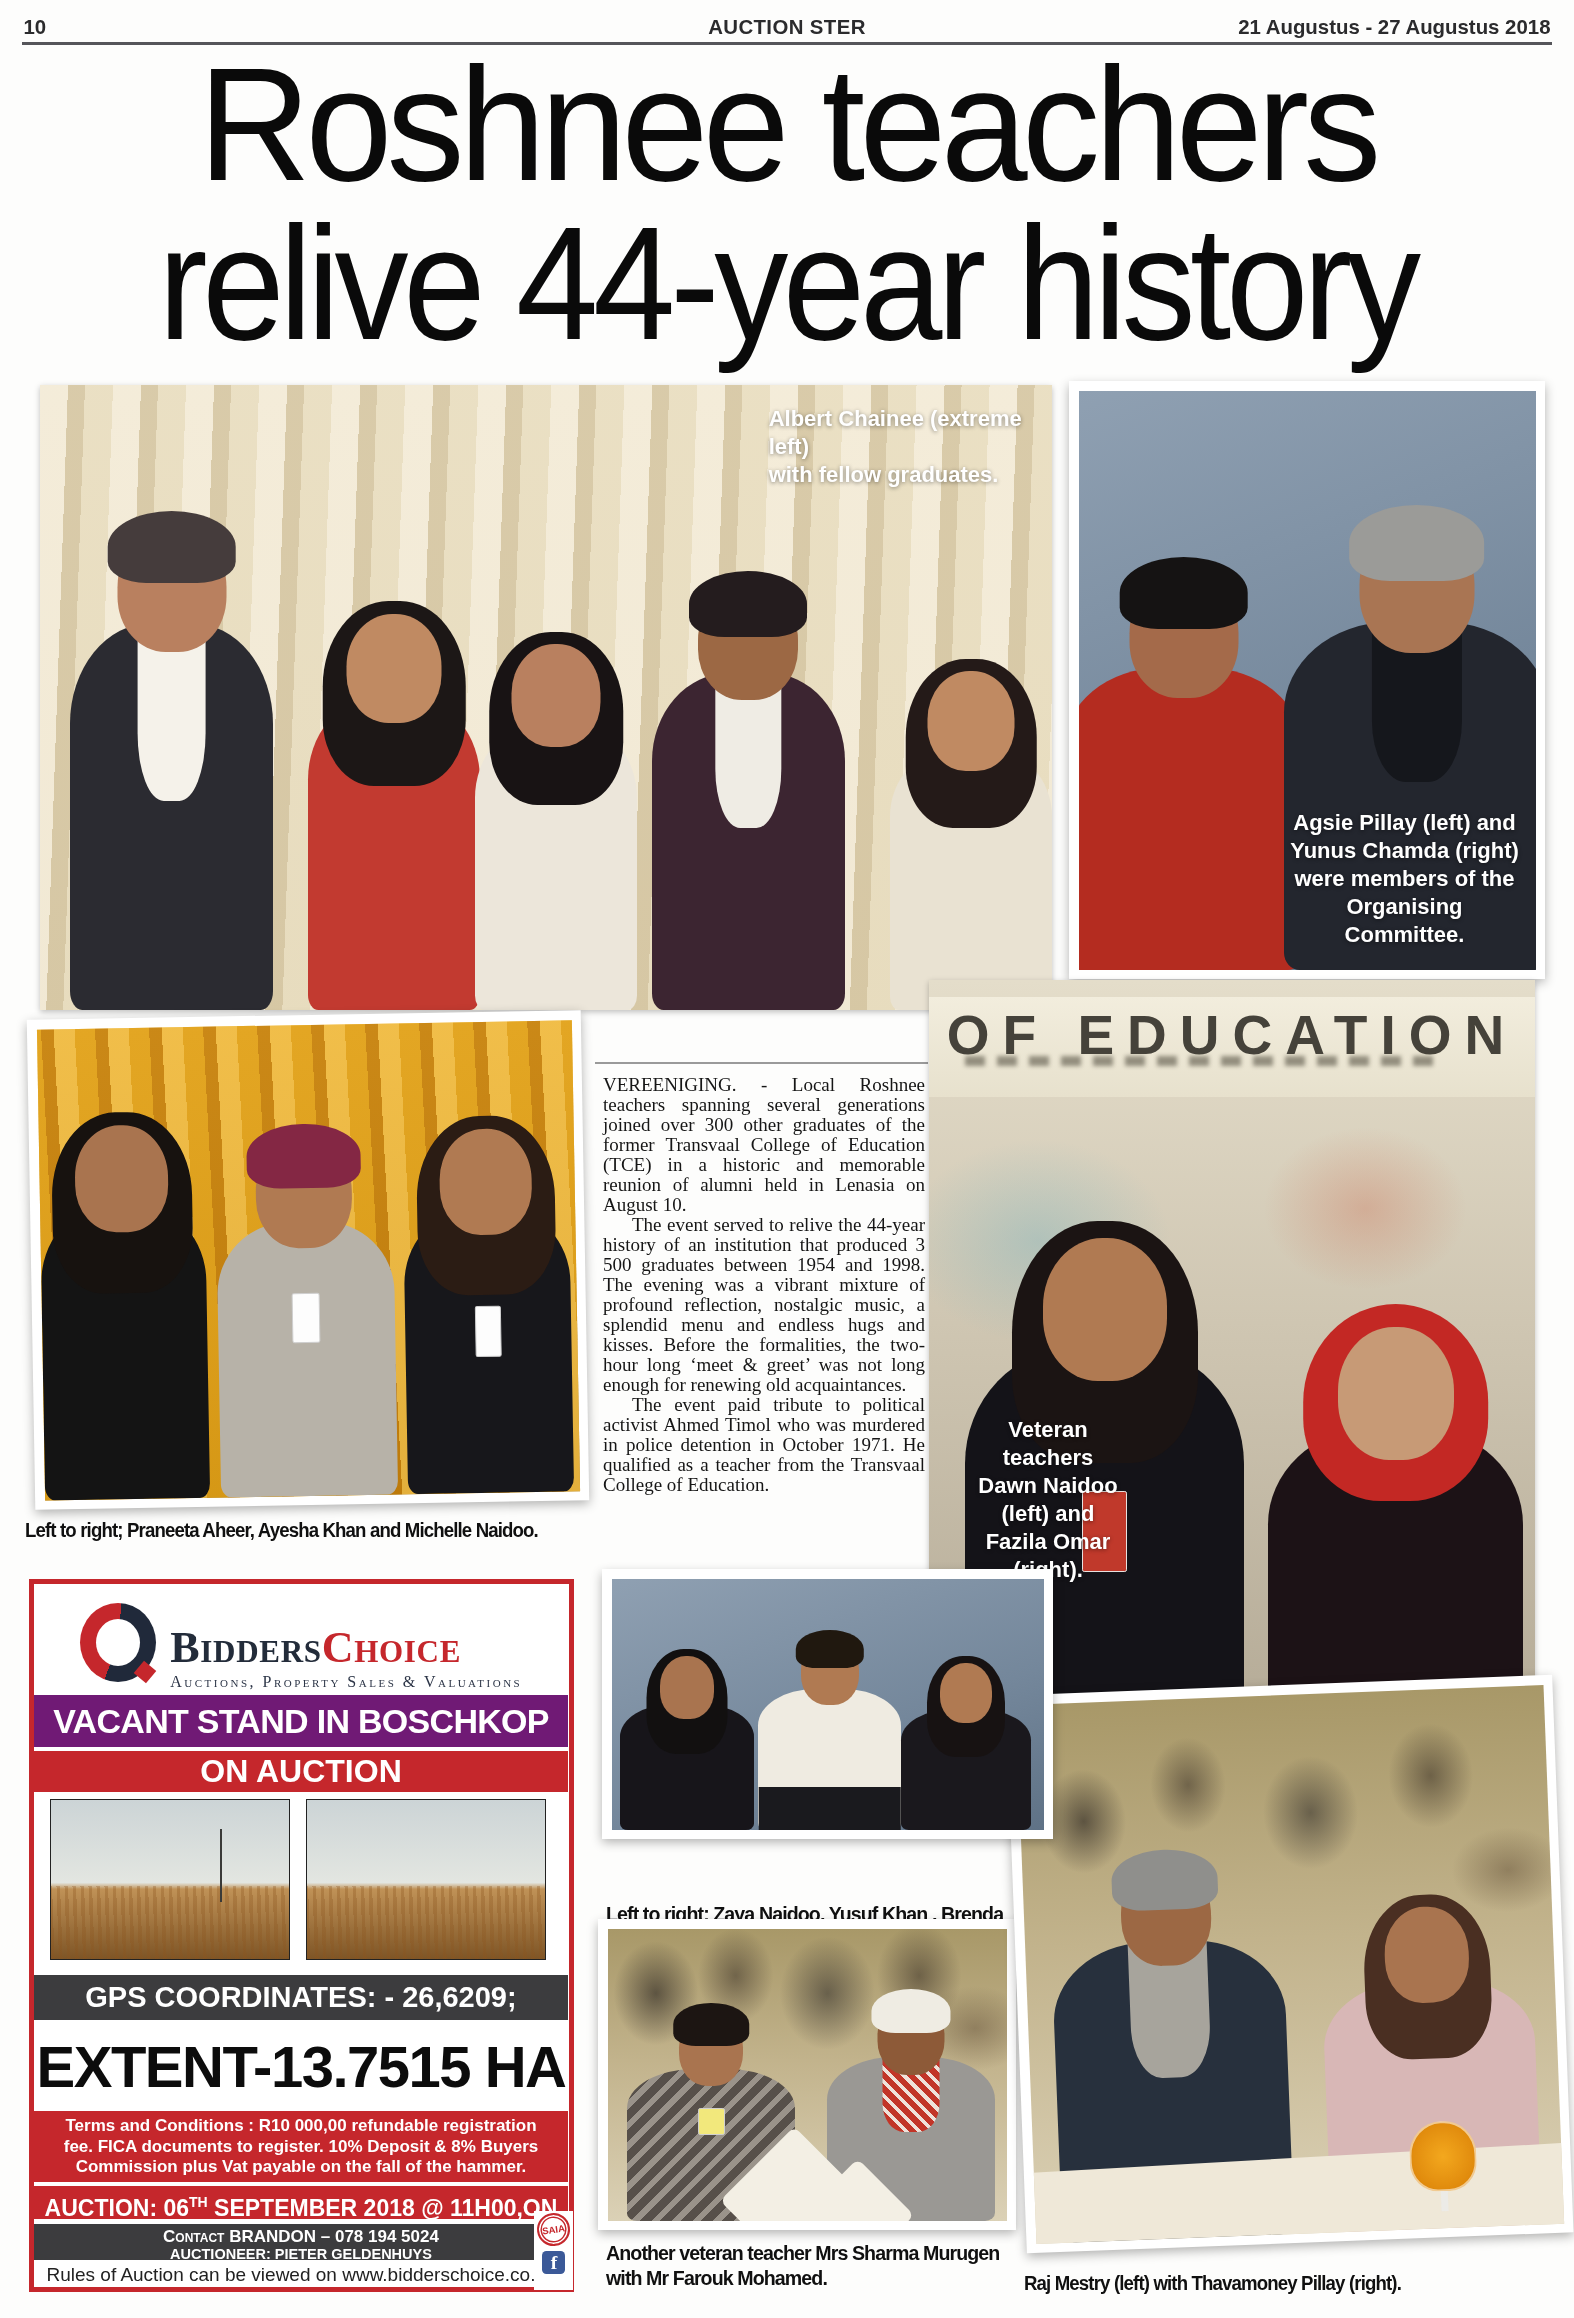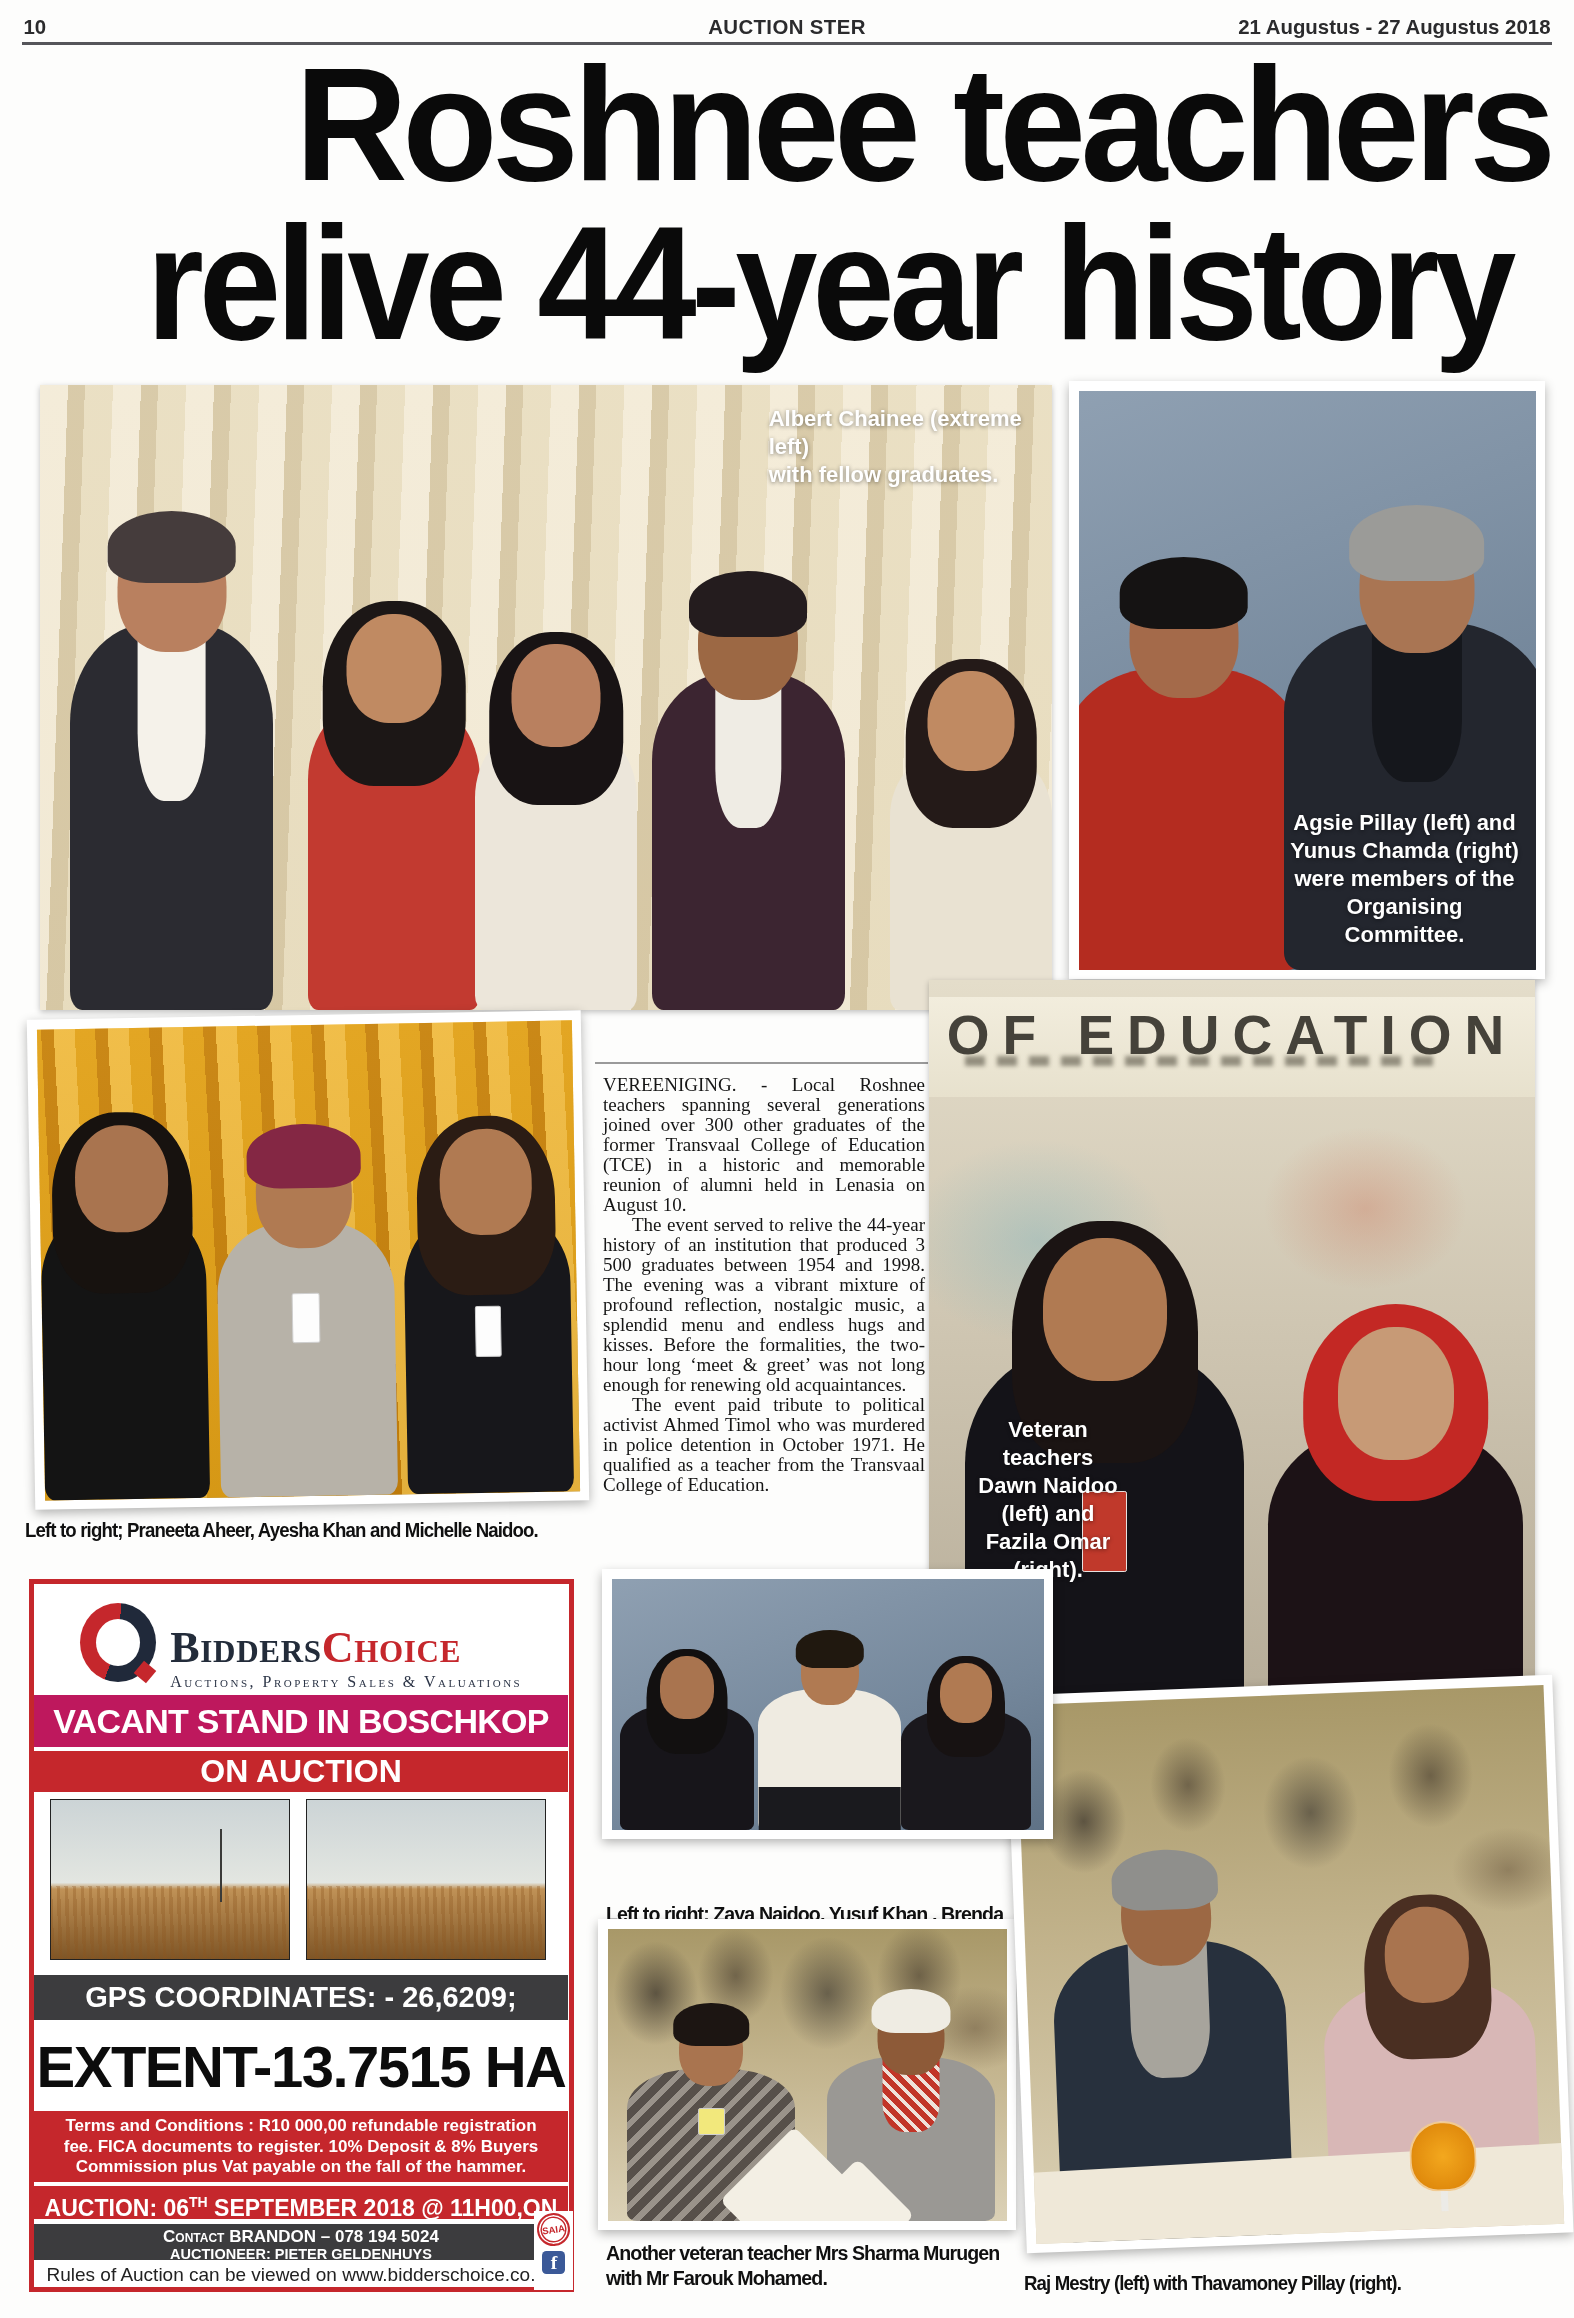--- a/index.html
+++ b/index.html
@@ -8,21 +8,21 @@
         font-family:"Liberation Sans",sans-serif;color:#111;margin:0 auto;}
 
   
   .hdr{position:absolute;left:22px;top:11.6px;width:1530px;height:33px;border-bottom:3.6px solid #55555a;
        font-weight:bold;font-size:20.4px;color:#2b2b2d;}
   .hdr .pn{position:absolute;left:1.5px;top:4.4px;}
   .hdr .mh{position:absolute;left:0;right:0;top:4.4px;text-align:center;letter-spacing:0.4px;}
   .hdr .dt{position:absolute;right:1.5px;top:4.4px;}
 
   
-  .headline{position:absolute;left:0;top:45px;width:100%;text-align:right;font-weight:bold;color:#0a0a0a;}
+  .headline{position:absolute;left:0;top:45px;width:100%;text-align:center;font-weight:normal;color:#0a0a0a;}
   .headline .l{display:block;font-size:161px;line-height:159px;letter-spacing:-5.8px;white-space:nowrap;}
   .headline .l1{transform:scaleX(.97);}
   .headline .l2{transform:scaleX(.92);}
 
   
   .ph{position:absolute;background:#fff;box-shadow:0 3.6px 10.2px rgba(0,0,0,.3);}
   .ph .in{position:absolute;inset:9.5px;overflow:hidden;}
   .flush{box-shadow:0 1.5px 5.8px rgba(0,0,0,.25);}
   .flush .in{inset:0;}
 
@@ -77,21 +77,21 @@
   .ad .abs{position:absolute;left:0;width:534px;text-align:center;}
   .logo{top:14.5px;height:87px;display:flex;align-items:center;justify-content:center;gap:14.5px;}
   .logomark{position:relative;width:76px;height:79px;border-radius:50%;
             background:conic-gradient(from 200deg,#c5272c 0 165deg,#20293a 165deg 360deg);}
   .logomark::before{content:"";position:absolute;inset:16px;background:#fff;border-radius:50%;}
   .logomark::after{content:"";position:absolute;right:2.9px;bottom:1.5px;width:16px;height:16px;background:#c5272c;transform:rotate(40deg);}
   .logotext{text-align:left;font-family:"Liberation Serif",serif;}
   .logotext .nm{font-variant:small-caps;font-weight:bold;font-size:44px;line-height:44px;letter-spacing:0.7px;margin-top:33px;}
   .nm .n1{color:#232c3a;} .nm .n2{color:#c5272c;}
   .logotext .tg{font-variant:small-caps;color:#2c3547;font-size:16px;letter-spacing:2.5px;margin-top:2.9px;}
-  .bar1{top:111px;height:52px;background:#be185d;color:#fff;font-weight:bold;font-size:34px;line-height:52px;letter-spacing:-0.7px;}
+  .bar1{top:111px;height:52px;background:#701a75;color:#fff;font-weight:bold;font-size:34px;line-height:52px;letter-spacing:-0.7px;}
   .bar2{top:167px;height:41px;background:#c5272c;color:#fff;font-weight:bold;font-size:32px;line-height:41px;}
   .land{position:absolute;top:215px;height:161px;border:1.5px solid #222;
         background:repeating-linear-gradient(88deg,rgba(140,85,30,.32) 0 3.6px,rgba(0,0,0,0) 3.6px 8px) 0 100%/100% 46% no-repeat,
                    linear-gradient(180deg,#ccd4d6 0%,#e3e6e1 52%,#c09257 56%,#7e5526 100%);}
   .pole{position:absolute;right:28%;top:18%;width:2.2px;height:46%;background:#3a3a38;}
   .gpsbar{top:391px;height:45px;background:#3c3c3e;color:#fff;font-weight:bold;font-size:29px;line-height:45px;}
   .extent{top:445px;height:76px;color:#0c0c0c;font-weight:bold;font-size:58px;line-height:76px;letter-spacing:-1.5px;}
   .terms{top:527px;height:71px;background:#c5272c;color:#fff;font-weight:bold;font-size:17px;line-height:20.4px;padding:5.1px 19px;}
   .auct{top:602px;height:33px;background:#c5272c;color:#fff;font-weight:bold;font-size:23px;line-height:33px;}
   .auct sup{font-size:14px;}

